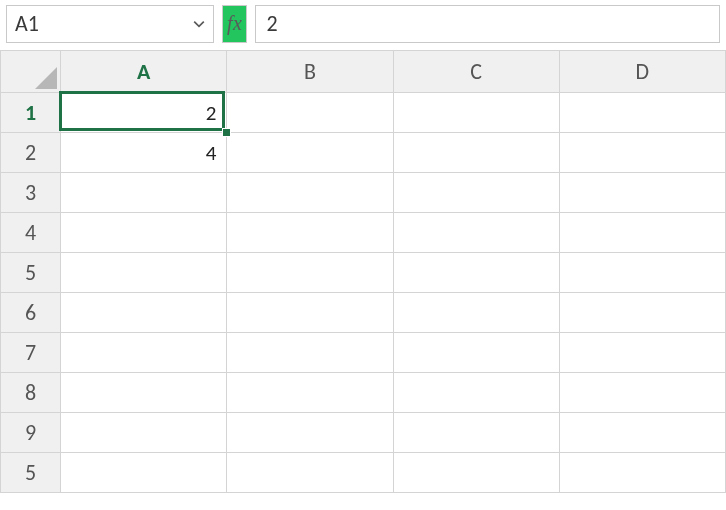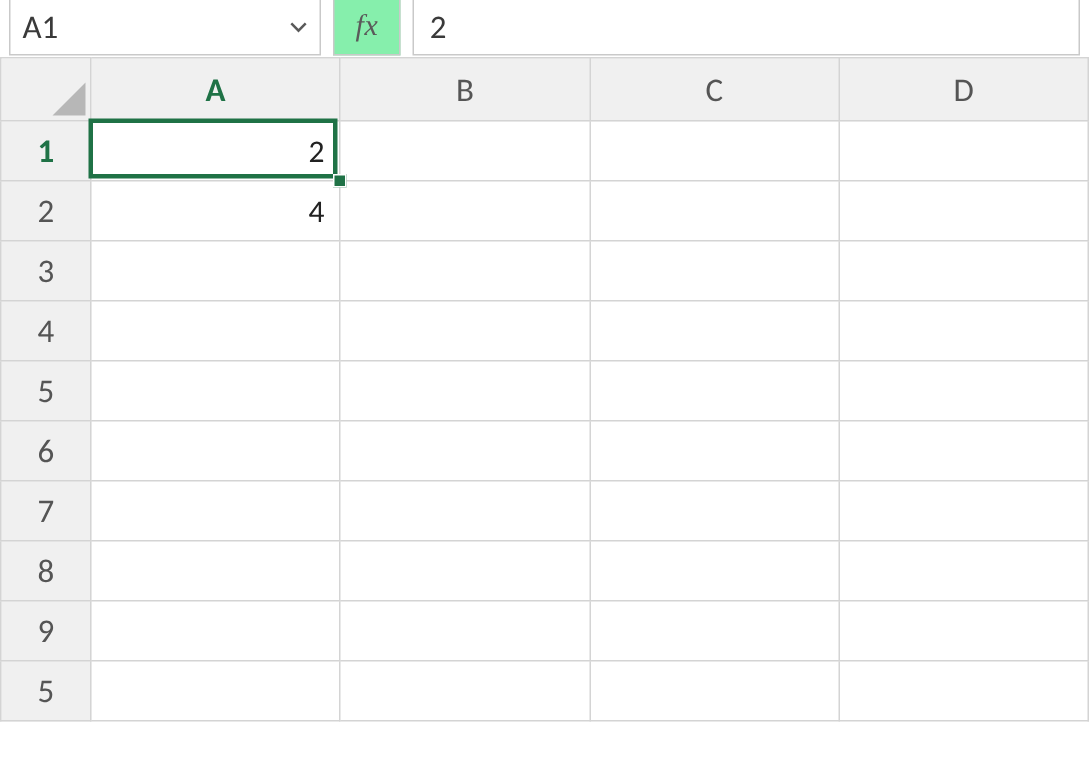--- a/index.html
+++ b/index.html
@@ -10,21 +10,21 @@
     background: #ffffff;
     width: 726px;
     height: 510px;
     overflow: hidden;
   }
 
   
   .formula-bar {
     display: flex;
     align-items: center;
-    height: 38px;
+    height: 50px;
     padding: 5px 6px 8px 6px;
     gap: 8px;
   }
   .name-box {
     width: 208px;
     height: 38px;
     border: 1px solid #c9c9c9;
     display: flex;
     align-items: center;
     justify-content: space-between;
@@ -42,22 +42,22 @@
     color: #5a5a5a;
   }
   .name-box-chev svg { width: 12px; height: 12px; }
 
   .fx-box {
     height: 38px;
     border: 1px solid #c9c9c9;
     display: flex;
     align-items: center;
     justify-content: flex-start;
-    padding: 0 14px;
-    background: #86efac;
+    padding: 0 4px;
+    background: #22c55e;
   }
   .fx-label {
     font-style: italic;
     font-size: 20px;
     color: #5a5a5a;
     font-family: "Times New Roman", serif;
     letter-spacing: 0.5px;
   }
 
   .formula-input {

